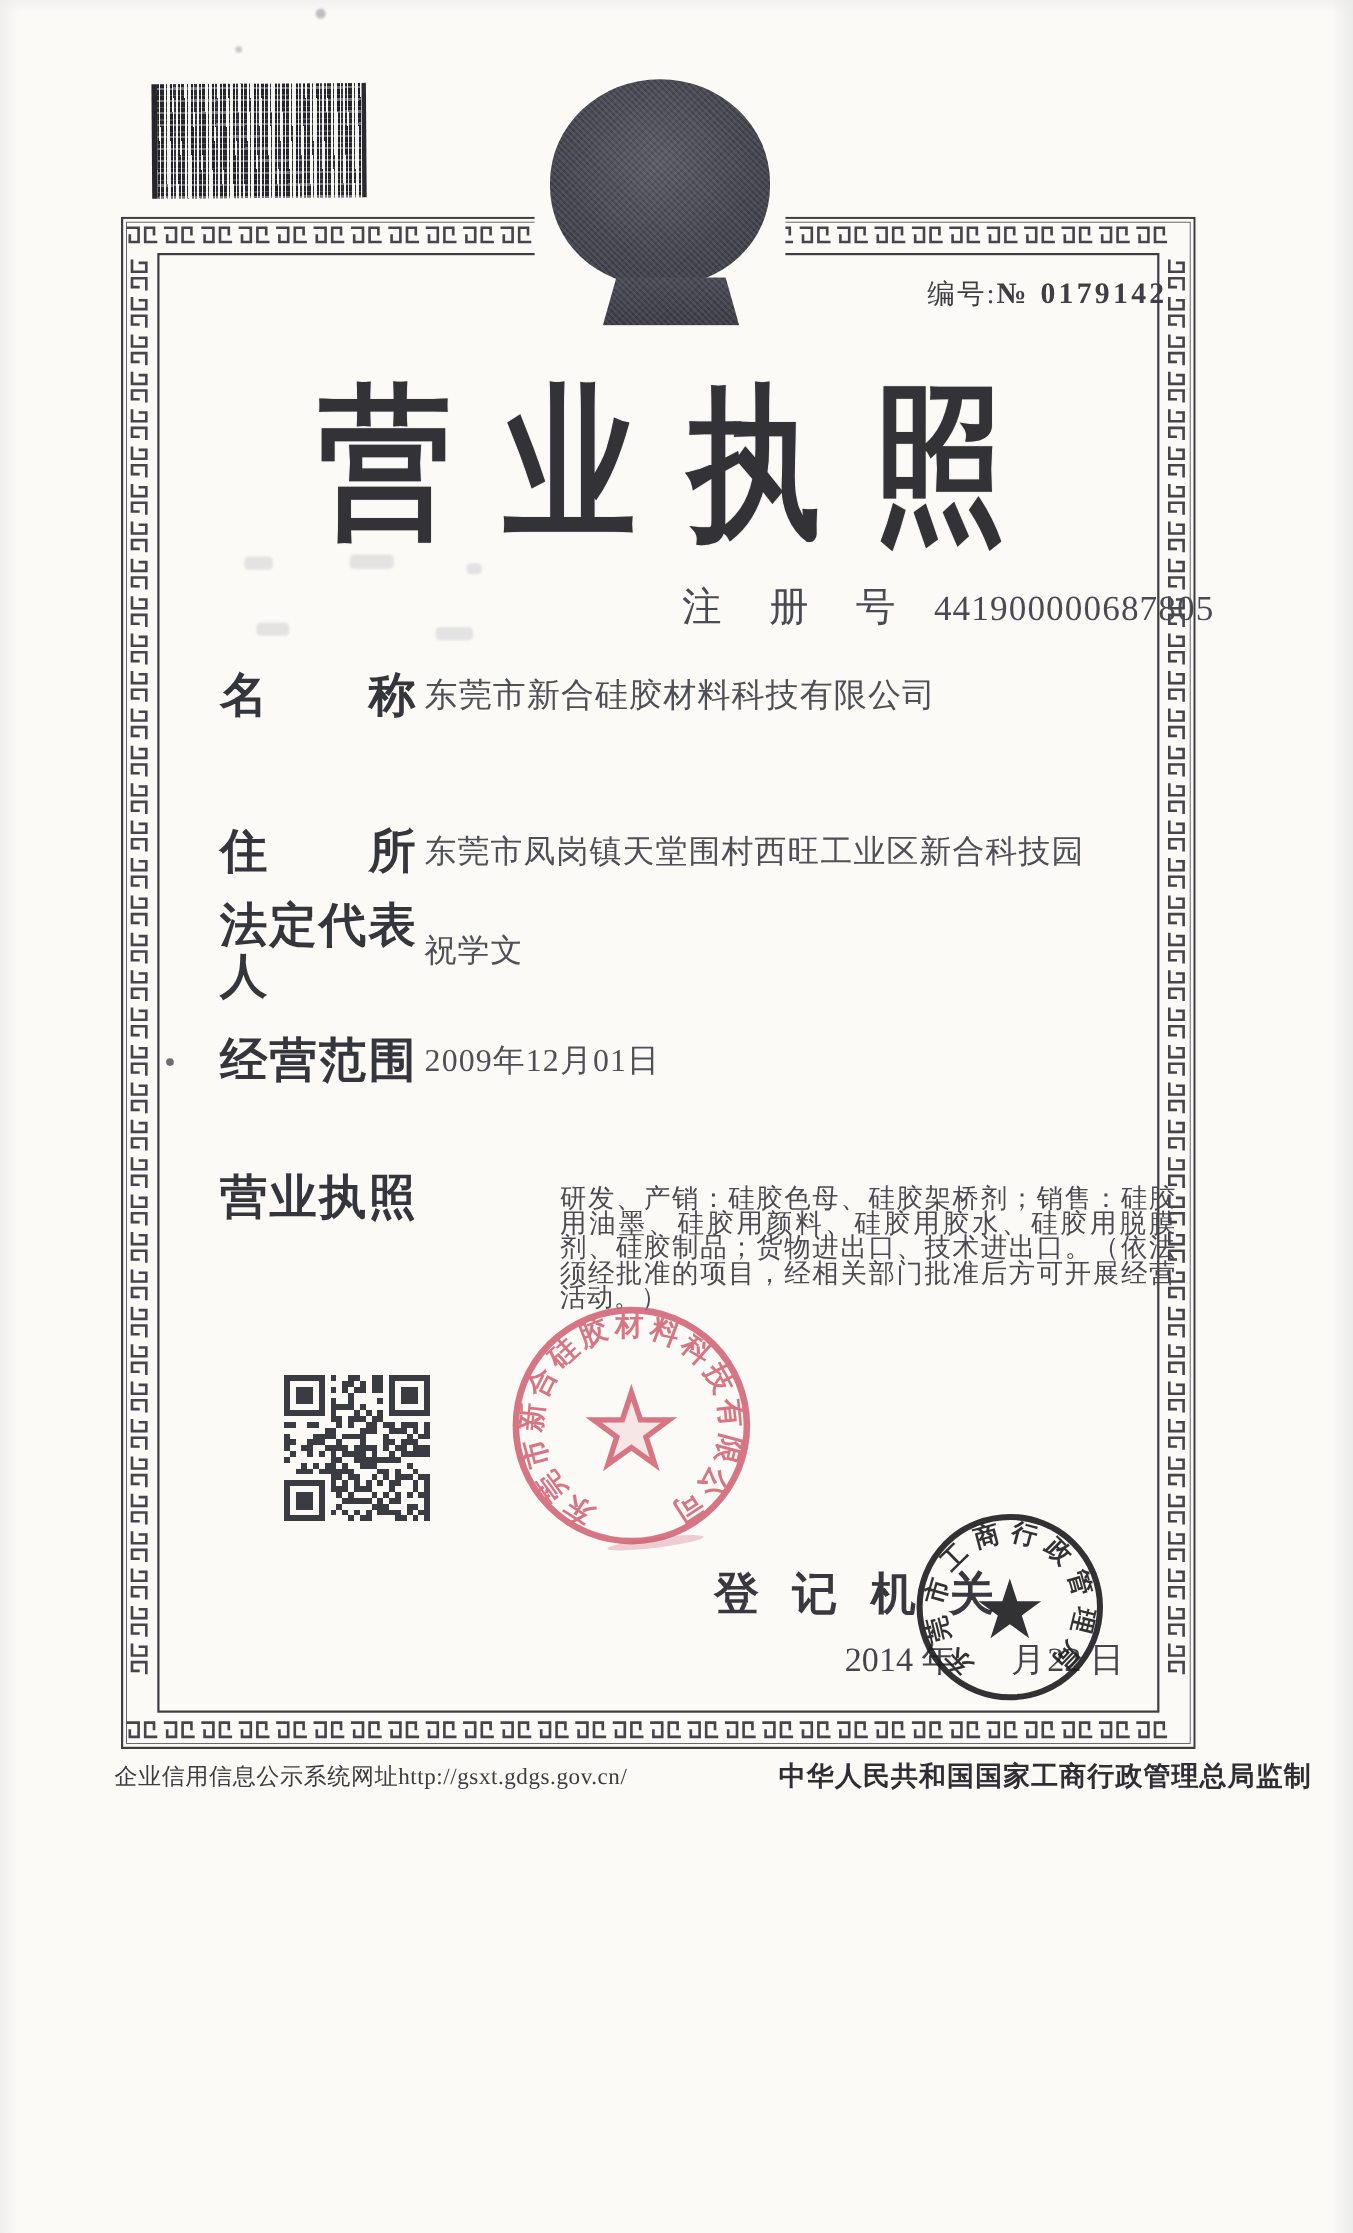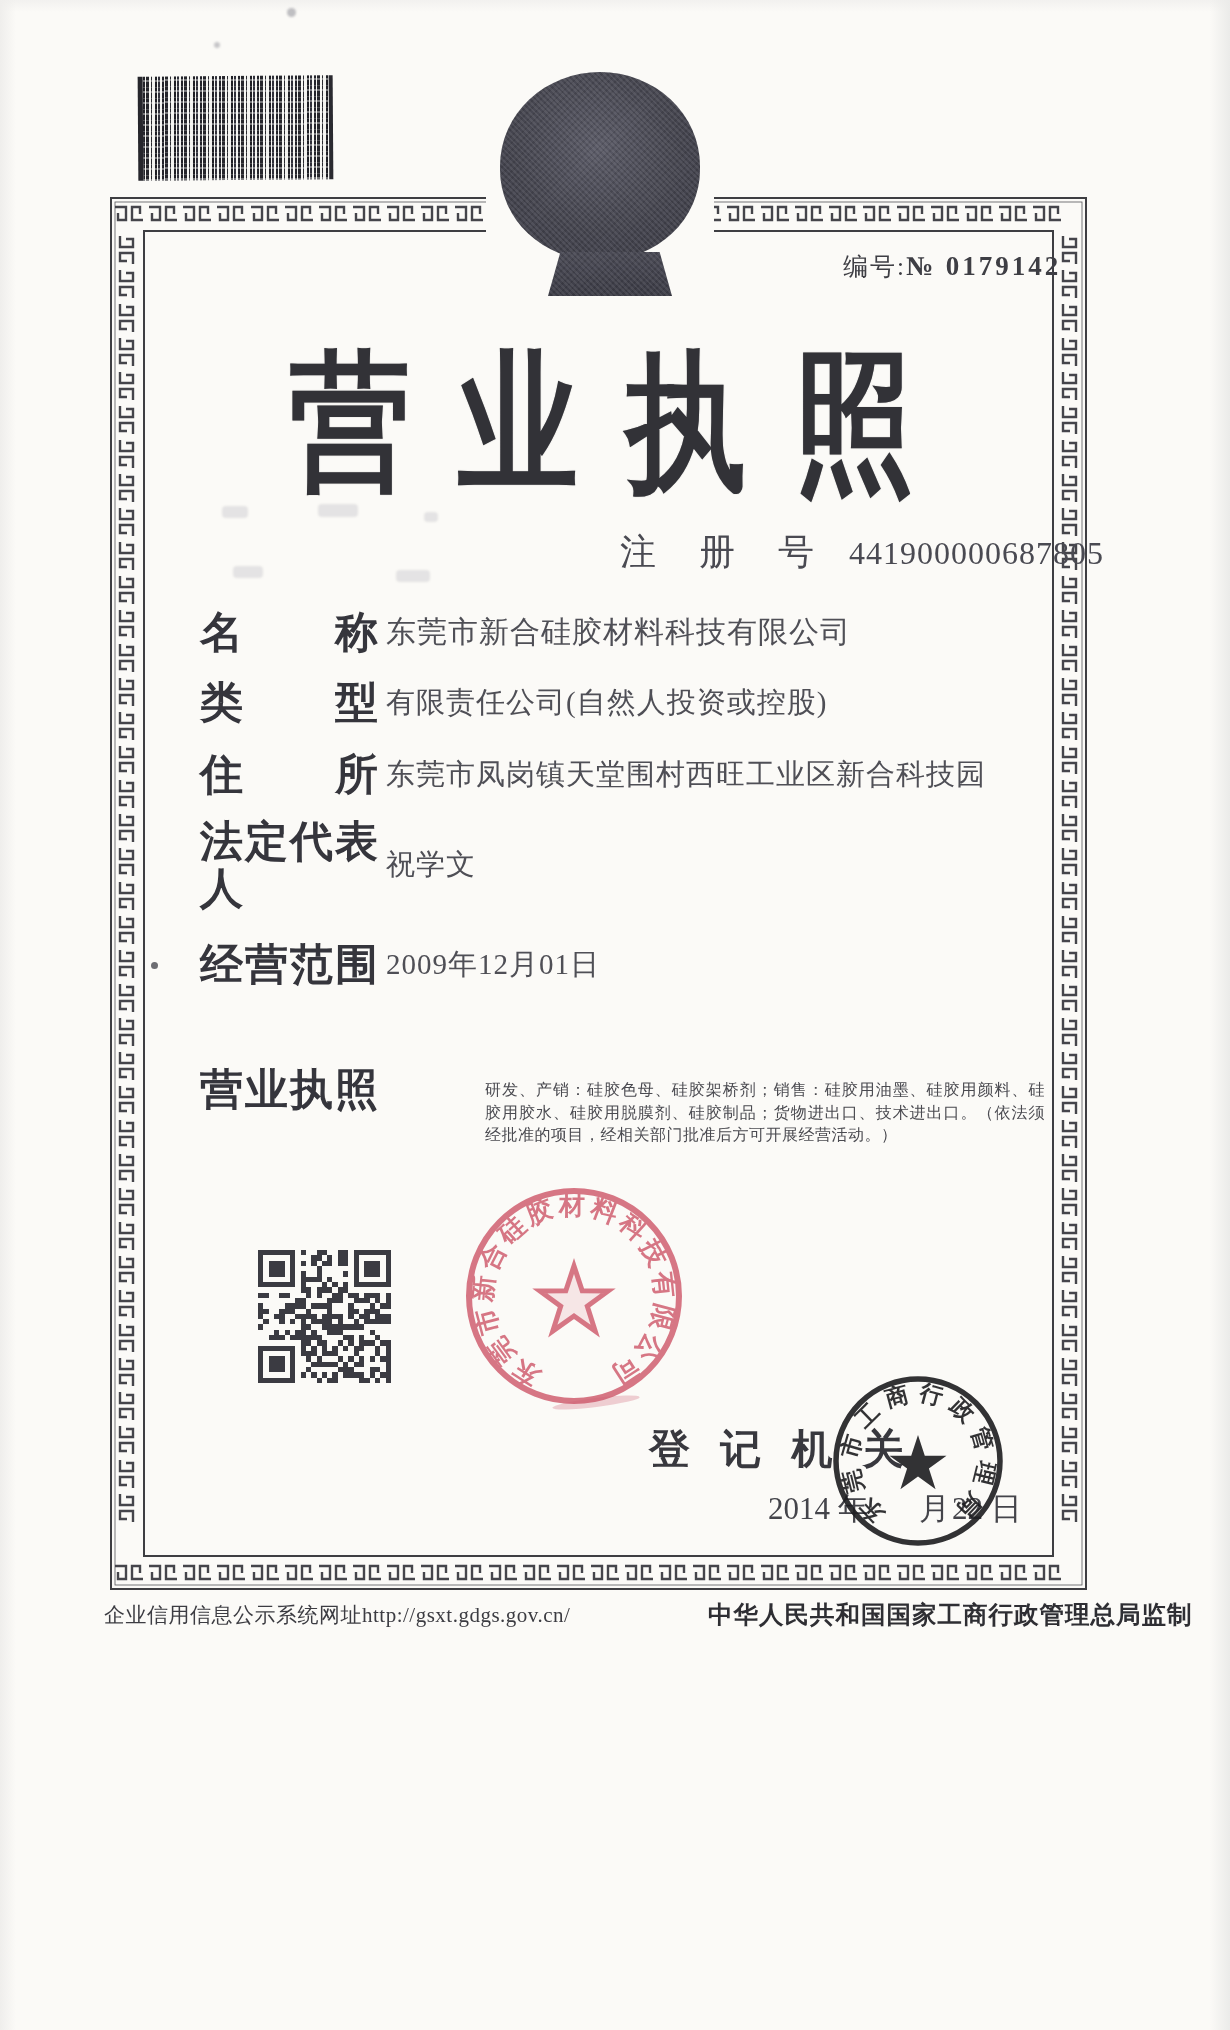--- a/index.html
+++ b/index.html
@@ -51,22 +51,22 @@
   .regno-value{font-size:32px; letter-spacing:1px;}
   
   .row{position:absolute; left:200px; width:860px; display:flex; align-items:center;}
   .row .lbl{
     display:block; width:178px; flex:0 0 178px;
     font-size:43px; font-weight:600; color:#35353c; line-height:1.1;
     text-align:justify; text-align-last:justify;
   }
   .row .val{margin-left:8px; font-size:29px; color:#4f4f56; letter-spacing:1px; white-space:nowrap;}
   .scope{
-    position:absolute; left:485px; top:1079px; width:560px;
-    font-size:16px; line-height:22.6px; color:#4a4a50; letter-spacing:.5px;
+    position:absolute; left:509px; top:1079px; width:560px;
+    font-size:24px; line-height:22.6px; color:#4a4a50; letter-spacing:.5px;
     text-align:justify;
   }
   
   .qr{position:absolute; left:258px; top:1250px;}
   
   .red-seal{position:absolute; left:462px; top:1184px; opacity:.82;}
   .black-seal{position:absolute; left:830px; top:1373px; opacity:.9;}
   .registrar{position:absolute; left:605px; top:1422px; font-size:41px; font-weight:600; letter-spacing:10px; color:#38383e;margin-left:44px;}
   .date-line{position:absolute; left:14px; top:1488px; width:1230px; height:40px; font-size:31px; color:#44444a;}
   .date-line span{position:absolute; white-space:nowrap;}
@@ -119,24 +119,20 @@
   <div class="title">营业执照</div>
 
   <div class="regno">
     <span class="regno-label">注 册 号</span>
     <span class="regno-value">441900000687805</span>
   </div>
 
   <div class="row" style="top:609px">
     <span class="lbl">名称</span>
     <span class="val" style="font-size:30px">东莞市新合硅胶材料科技有限公司</span>
-  </div>
-  <div class="row" style="top:679px">
-    <span class="lbl">类型</span>
-    <span class="val">有限责任公司(自然人投资或控股)</span>
   </div>
   <div class="row" style="top:751px">
     <span class="lbl">住所</span>
     <span class="val">东莞市凤岗镇天堂围村西旺工业区新合科技园</span>
   </div>
   <div class="row" style="top:818px">
     <span class="lbl">法定代表人</span>
     <span class="val">祝学文</span>
   </div>
   <div class="row" style="top:941px">

